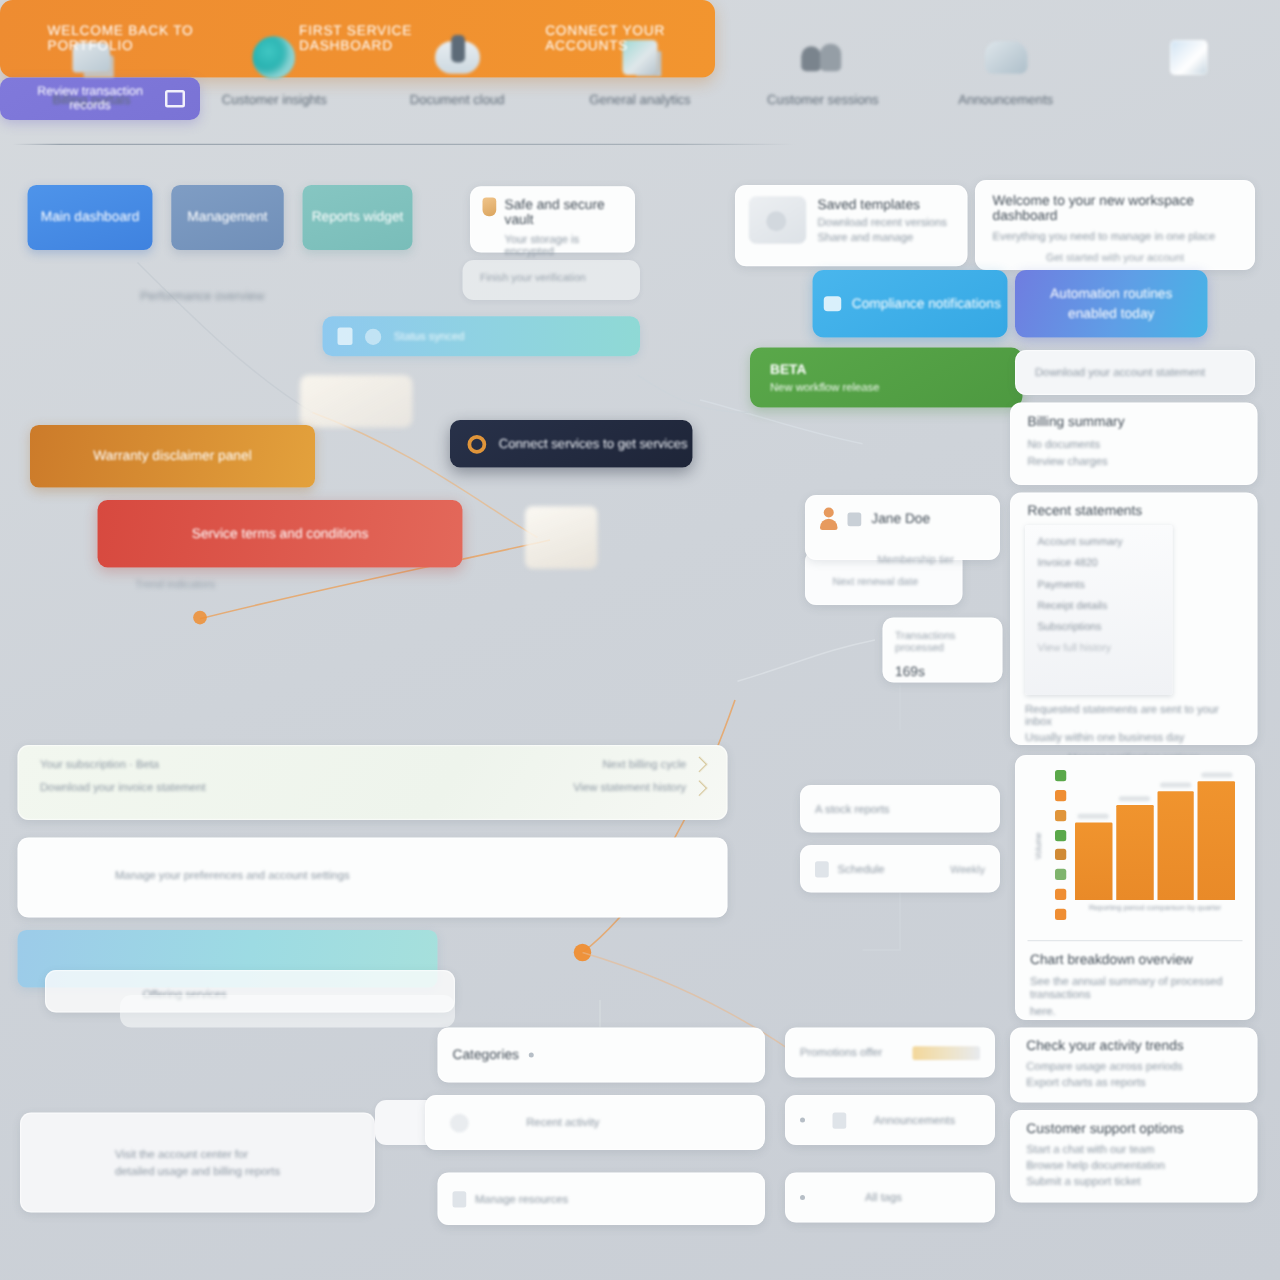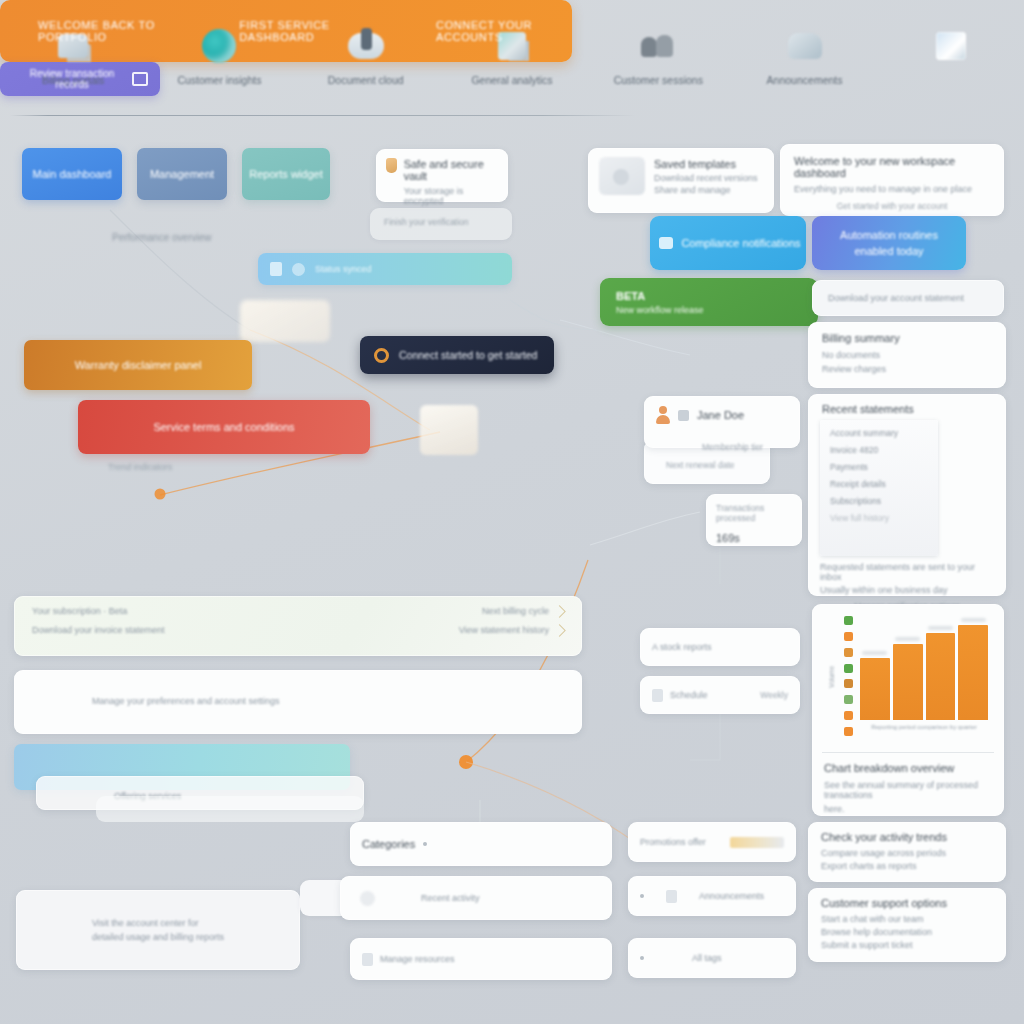--- a/index.html
+++ b/index.html
@@ -337,21 +337,21 @@
 
 <div class="chip" id="bar-amber">
   <span class="chiptext">Warranty disclaimer panel</span>
 </div>
 <div class="chip" id="bar-red">
   <span class="chiptext">Service terms and conditions</span>
 </div>
 
 <div id="badge-dark">
   <div id="badge-ring"></div>
-  <div id="badge-text">Connect started to get started</div>
+  <div id="badge-text">Connect services to get services</div>
 </div>
 
 <div id="bar-banner">
   <span class="banner-seg" style="margin-left:38px">WELCOME BACK TO PORTFOLIO</span>
   <span class="banner-seg" style="margin-left:46px">FIRST SERVICE DASHBOARD</span>
   <span class="banner-seg" style="margin-left:58px">CONNECT YOUR ACCOUNTS</span>
 </div>
 
 <div class="card" id="card-rt-a">
   <div class="row-flex">

